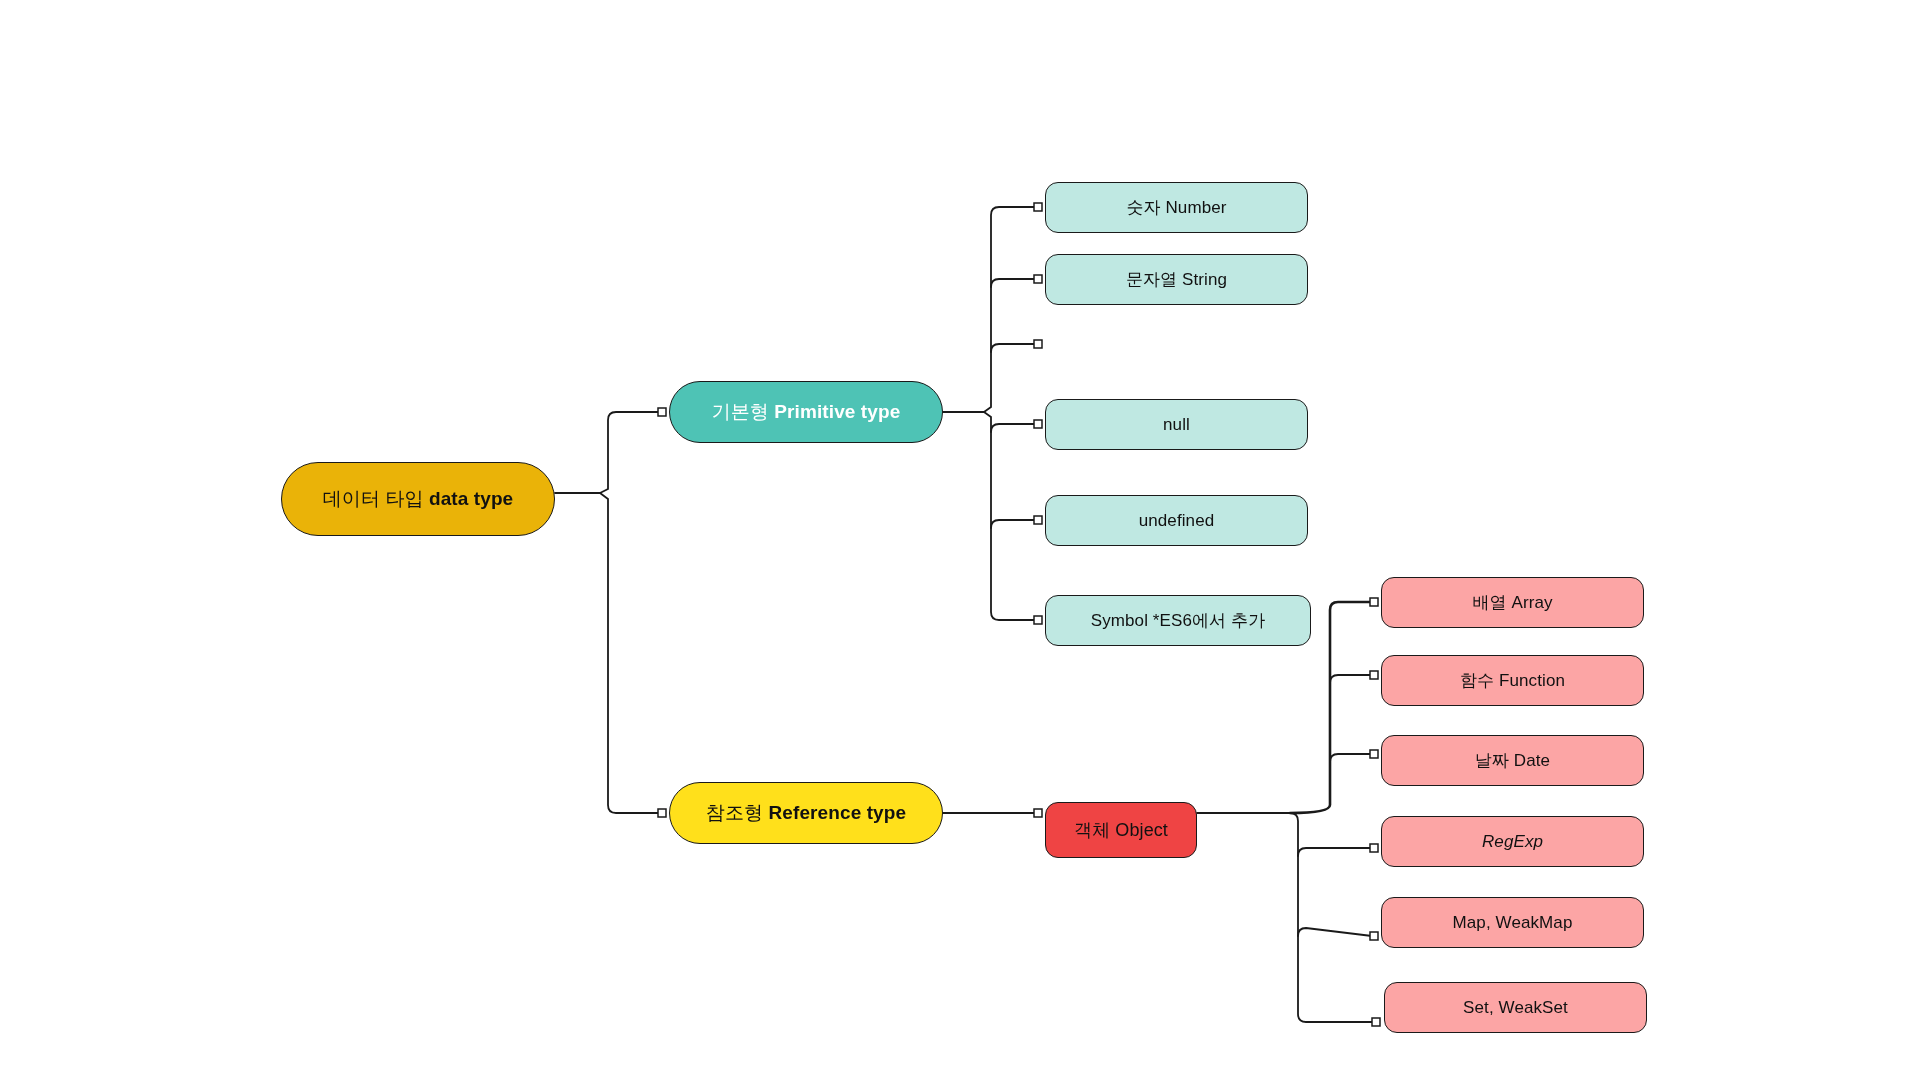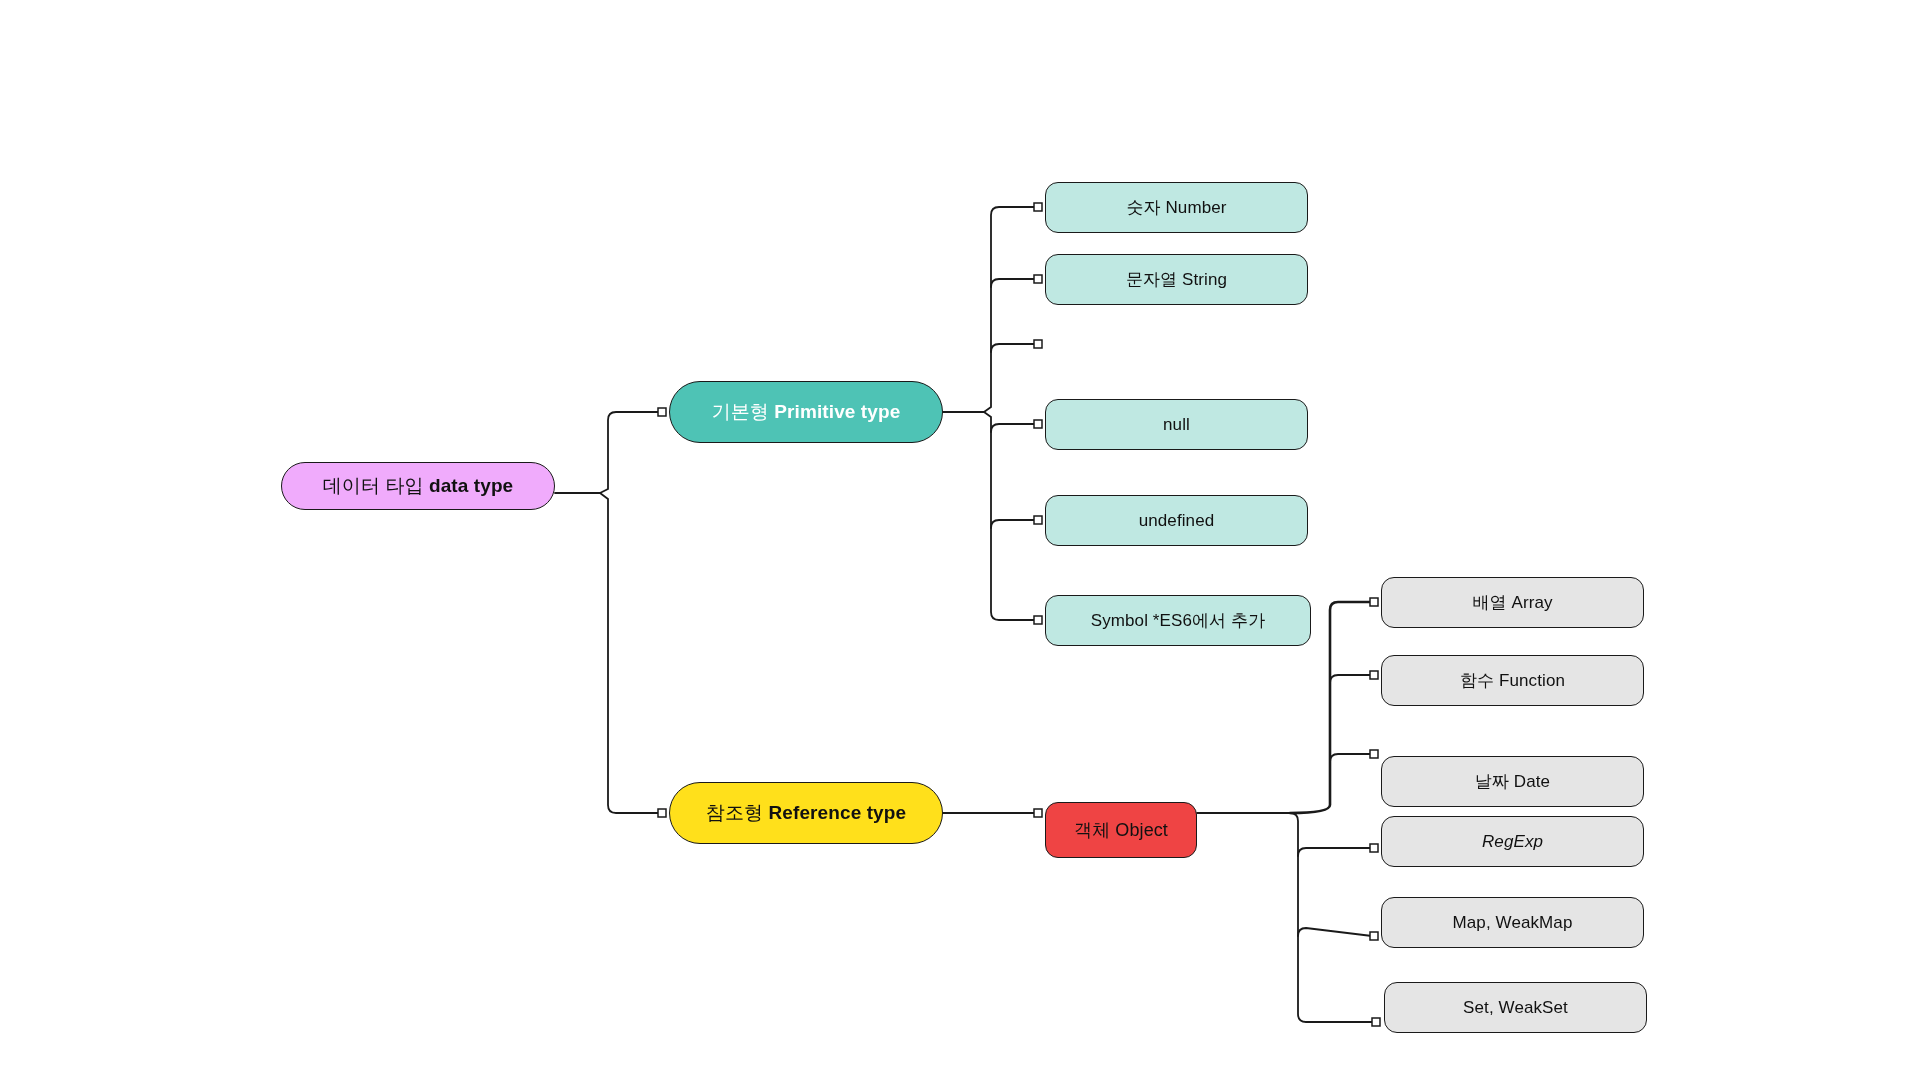--- a/index.html
+++ b/index.html
@@ -46,22 +46,22 @@
   }
   .node .kr { font-weight: 400; }
   .node .en-bold { font-weight: 700; }
   .node .en { font-weight: 400; }
 
   
   .pill { border-radius: 999px; }
   .rounded { border-radius: 13px; }
 
   .n-root {
-    left: 281px; top: 462px; width: 274px; height: 48px;
-    background: #f0abfc;
+    left: 281px; top: 462px; width: 274px; height: 74px;
+    background: #eab308;
     color: #111111;
     font-size: 19px;
   }
   .n-primitive {
     left: 669px; top: 381px; width: 274px; height: 62px;
     background: #4EC3B5;
     color: #ffffff;
     font-size: 19px;
   }
   .n-reference {
@@ -78,21 +78,21 @@
     margin-top: 20px;
   }
   .leaf-prim {
     width: 263px; height: 51px;
     background: #BFE8E2;
     color: #111111;
     font-size: 17px;
   }
   .leaf-obj {
     width: 263px; height: 51px;
-    background: #e5e5e5;
+    background: #fca5a5;
     color: #111111;
     font-size: 17px;
   }
 </style>
 </head>
 <body>
 
 <div id="canvas">
 
   <svg id="edges" viewBox="0 0 1920 1080" xmlns="http://www.w3.org/2000/svg">
@@ -182,21 +182,21 @@
   <div class="node rounded leaf-prim" style="left:1045px; top:595px; width:266px;">
     <span class="lbl">Symbol *ES6에서 추가</span>
   </div>
 
   <div class="node rounded leaf-obj" style="left:1381px; top:577px;">
     <span class="lbl">배열 Array</span>
   </div>
   <div class="node rounded leaf-obj" style="left:1381px; top:655px;">
     <span class="lbl">함수 Function</span>
   </div>
-  <div class="node rounded leaf-obj" style="left:1381px; top:756px;">
+  <div class="node rounded leaf-obj" style="left:1381px; top:735px;">
     <span class="lbl">날짜 Date</span>
   </div>
   <div class="node rounded leaf-obj" style="left:1381px; top:816px;font-style:italic;">
     <span class="lbl">RegExp</span>
   </div>
   <div class="node rounded leaf-obj" style="left:1381px; top:897px;">
     <span class="lbl">Map, WeakMap</span>
   </div>
   <div class="node rounded leaf-obj" style="left:1384px; top:982px;">
     <span class="lbl">Set, WeakSet</span>

